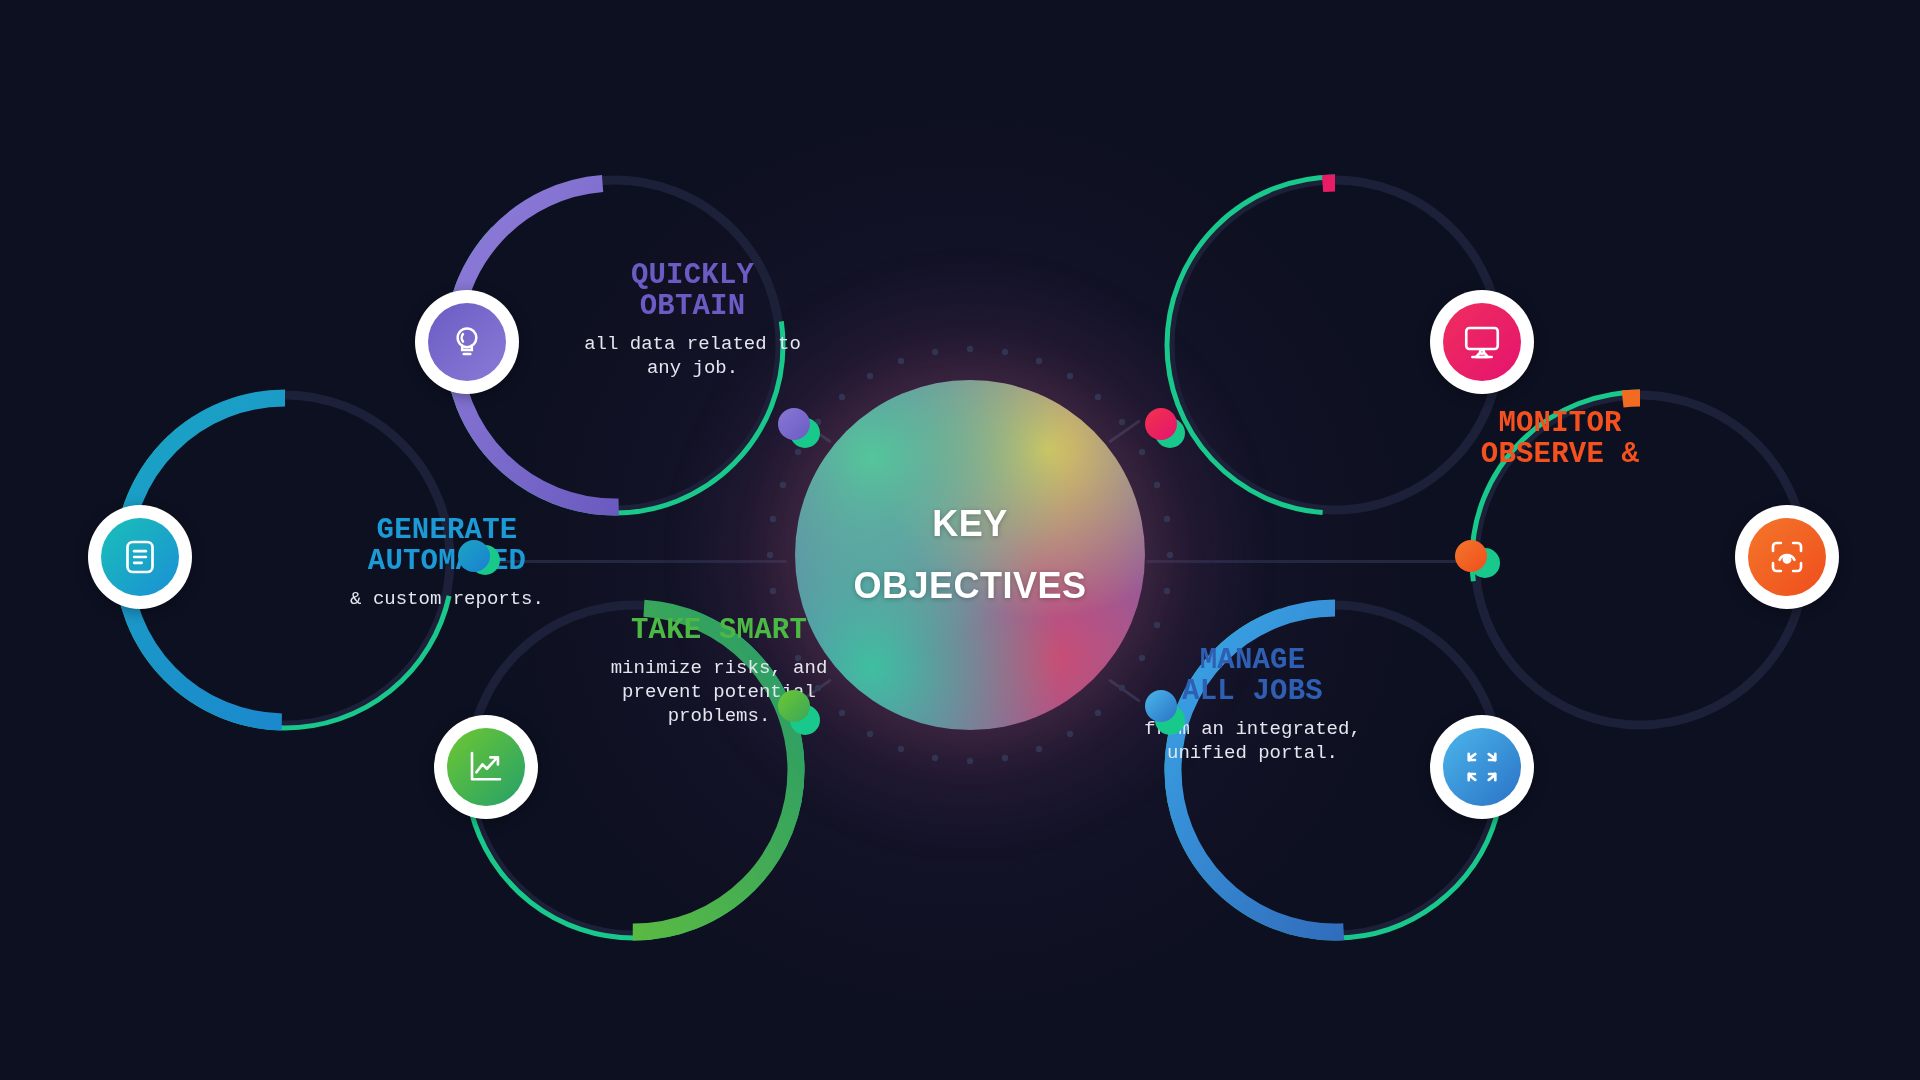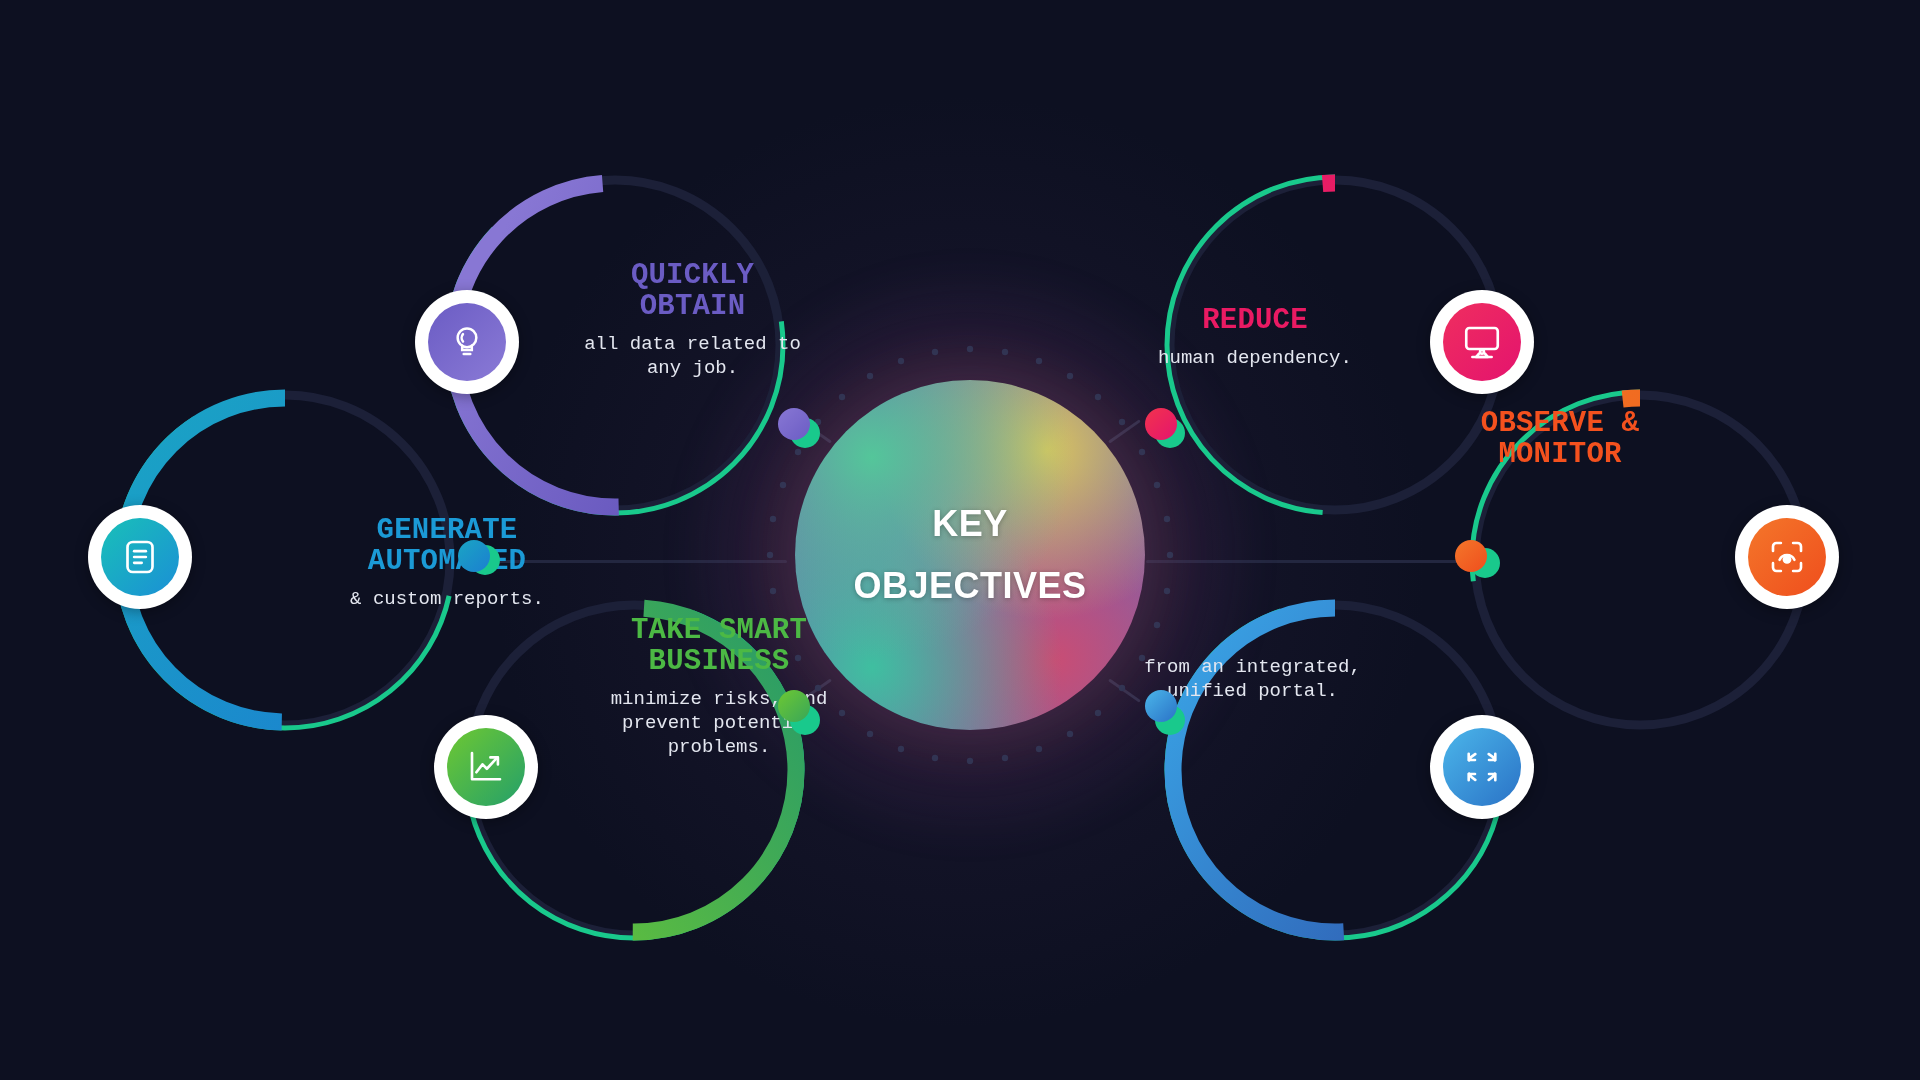--- a/index.html
+++ b/index.html
@@ -345,21 +345,20 @@
               <polyline points="14.5,6.5 18.8,6.5 18.8,10.6"></polyline>
             </svg>
           </span>
         </div>
       </div>
     </div>
 
     <div class="node-text" style="top:35px; left:130px; transform:none; width:290px;">
       <div class="node-title c-green">
         <div>TAKE SMART</div>
-        <div>BUSINESS</div>
       </div>
       <div class="node-sub">minimize risks, and prevent potential problems.</div>
     </div>
   </div>
   <div class="node-dot" style="left:790px; top:705px; width:30px; height:30px; background:#19c98c;"></div>
   <div class="node-dot" style="left:778px; top:690px; width:32px; height:32px; background:linear-gradient(135deg,#6ec832,#38a659);"></div>
 
   <div class="node" style="left:1145px; top:155px;">
     <svg class="ring-svg" viewBox="0 0 380 380">
       <defs>
@@ -382,26 +381,20 @@
               <rect x="3" y="4" width="18" height="12" rx="1.8"></rect>
               <circle cx="12" cy="17.6" r="1.1"></circle>
               <path d="M10.3 18.6 L8.6 20.6 L15.4 20.6 L13.7 18.6"></path>
               <line x1="6.5" y1="20.6" x2="17.5" y2="20.6"></line>
             </svg>
           </span>
         </div>
       </div>
     </div>
 
-    <div class="node-text" style="top:150px; left:-30px; transform:none; width:280px;">
-      <div class="node-title c-pink">
-        <div>REDUCE</div>
-      </div>
-      <div class="node-sub">human dependency.</div>
-    </div>
   </div>
   <div class="node-dot" style="left:1155px; top:418px; width:30px; height:30px; background:#19c98c;"></div>
   <div class="node-dot" style="left:1145px; top:408px; width:32px; height:32px; background:linear-gradient(135deg,#f2334d,#e4136e);"></div>
 
   <div class="node" style="left:1450px; top:370px;">
     <svg class="ring-svg" viewBox="0 0 380 380">
       <defs>
         <linearGradient id="gradObs" x1="100%" y1="0%" x2="0%" y2="100%">
           <stop offset="0%" stop-color="#f07422"></stop>
             <stop offset="100%" stop-color="#f4511e"></stop>
@@ -425,22 +418,22 @@
               <path d="M7.8 13.6 a4.6 4.6 0 0 1 8.4 0"></path>
               <circle cx="12" cy="13.4" r="2.5" fill="#ffffff" stroke="none"></circle>
             </svg>
           </span>
         </div>
       </div>
     </div>
 
     <div class="node-text" style="top:38px; left:-40px; transform:none; width:300px;">
       <div class="node-title c-orange">
+        <div>MONITOR</div>
         <div>OBSERVE &amp;</div>
-        <div>MONITOR</div>
       </div>
     </div>
   </div>
   <div class="node-dot" style="left:1470px; top:548px; width:30px; height:30px; background:#19c98c;"></div>
   <div class="node-dot" style="left:1455px; top:540px; width:32px; height:32px; background:linear-gradient(135deg,#f4762a,#ef4e1d);"></div>
 
   <div class="node" style="left:1145px; top:580px;">
     <svg class="ring-svg" viewBox="0 0 380 380">
       <defs>
         <linearGradient id="gradMan" x1="100%" y1="0%" x2="20%" y2="100%">
@@ -467,19 +460,23 @@
               <polyline points="4.4,19.6 4.4,16.0 8.0,16.0"></polyline>
               <path d="M15.8 19.4 A8 8 0 0 0 19.4 15.8"></path>
               <polyline points="19.6,19.6 19.6,16.0 16.0,16.0"></polyline>
             </svg>
           </span>
         </div>
       </div>
     </div>
 
     <div class="node-text" style="top:65px; left:-35px; transform:none; width:285px;">
+      <div class="node-title c-dblue">
+        <div>MANAGE</div>
+        <div>ALL JOBS</div>
+      </div>
       <div class="node-sub">from an integrated, unified portal.</div>
     </div>
   </div>
   <div class="node-dot" style="left:1155px; top:705px; width:30px; height:30px; background:#19c98c;"></div>
   <div class="node-dot" style="left:1145px; top:690px; width:32px; height:32px; background:linear-gradient(135deg,#4bb6ea,#2a72c6);"></div>
 
 </div>
 
 </body></html>

